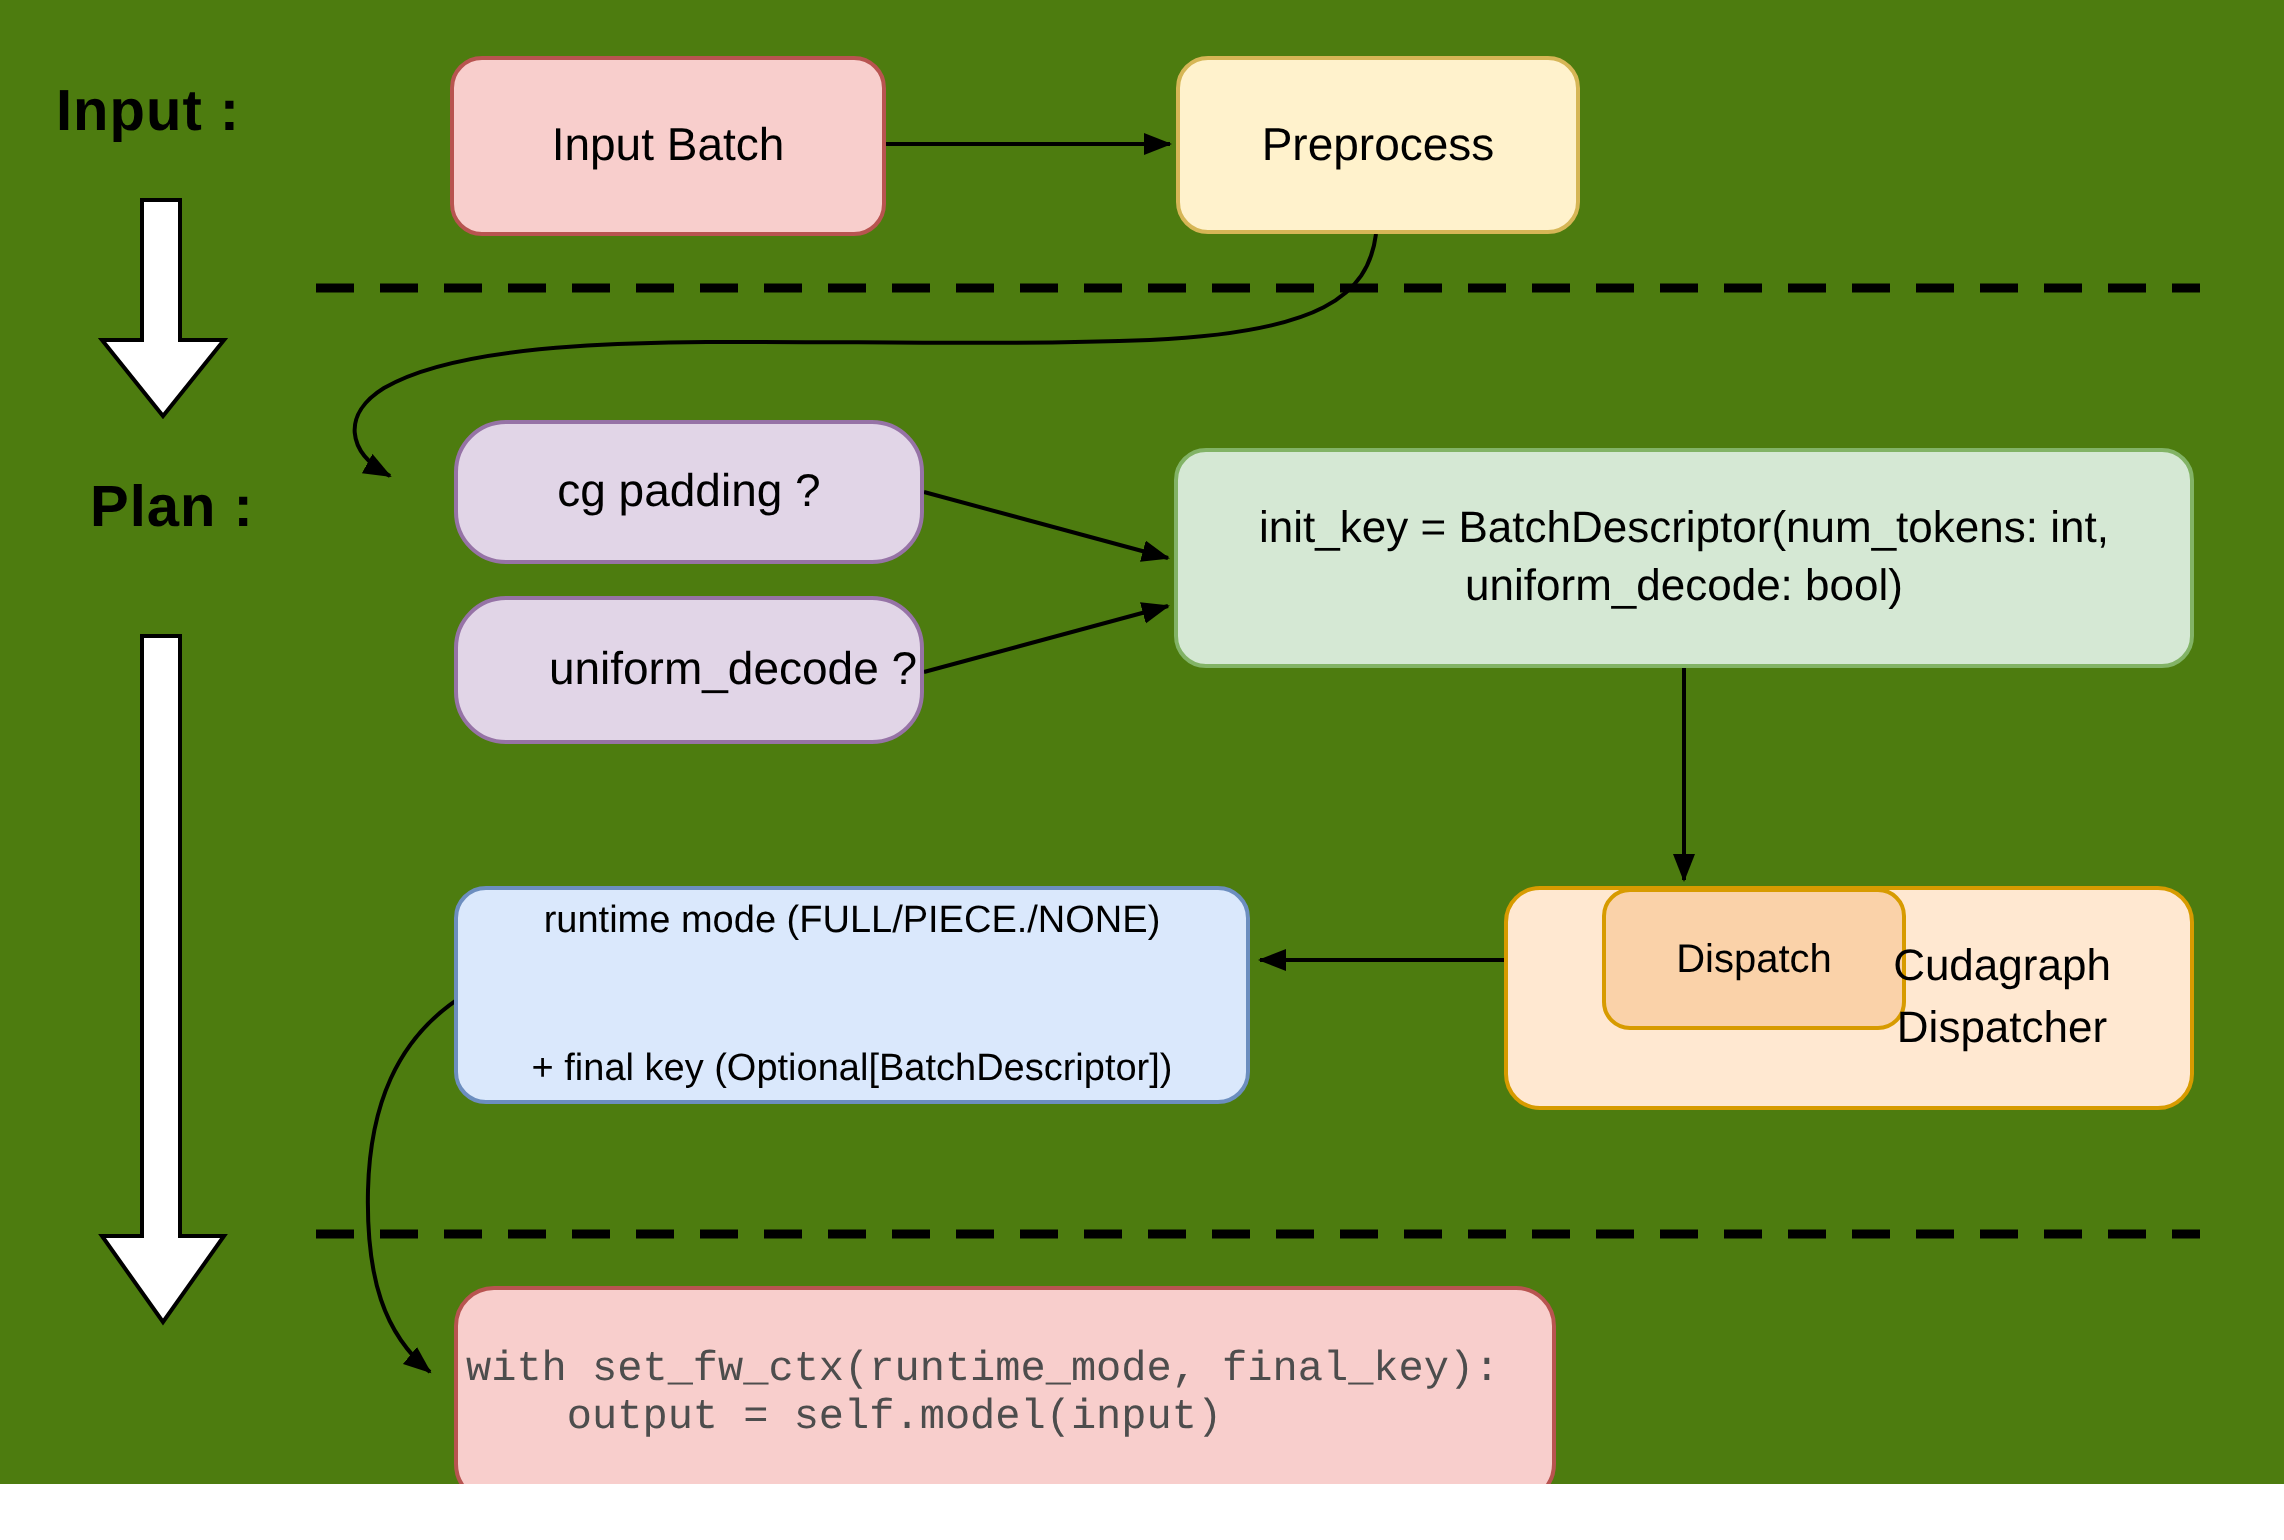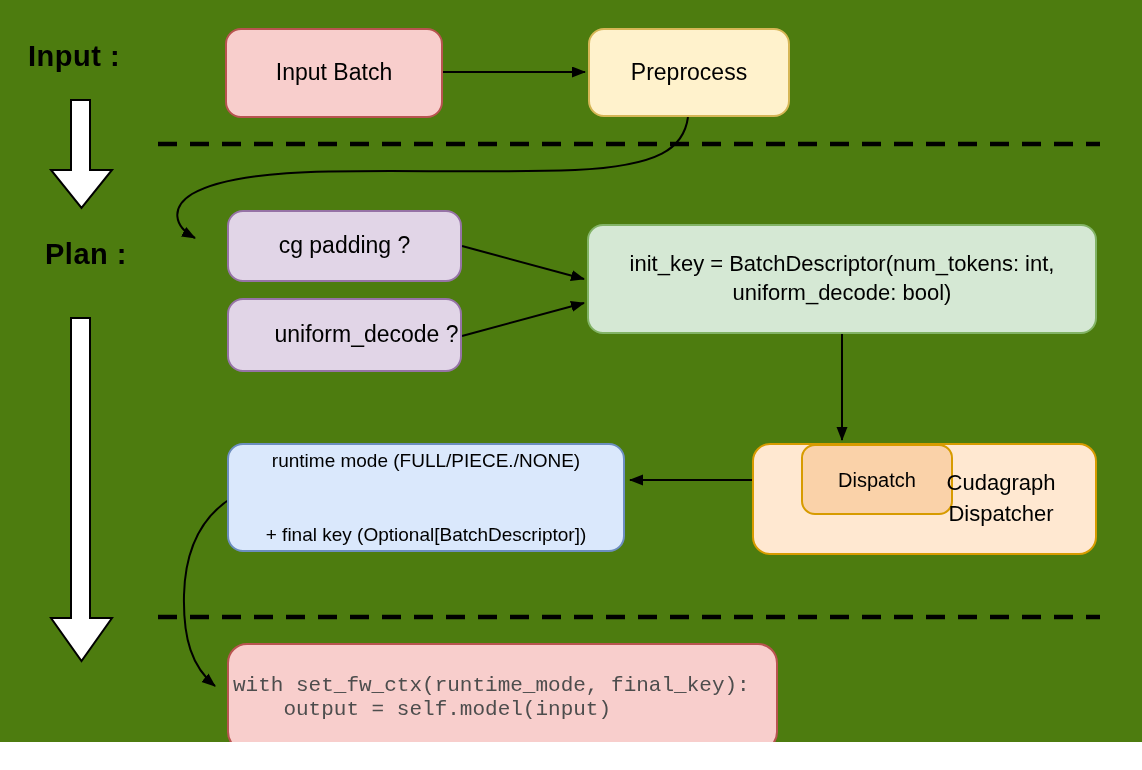--- a/index.html
+++ b/index.html
@@ -12,21 +12,21 @@
     position:absolute;font-weight:bold;font-size:29px;color:#000;
     letter-spacing:0.5px;white-space:nowrap;
   }
   .node{
     position:absolute;box-sizing:border-box;border:2px solid #000;border-radius:16px;
     display:flex;flex-direction:column;align-items:center;justify-content:center;
     text-align:center;line-height:1.3;
   }
   .node-red{background:#f8cecc;border-color:#b85450;}
   .node-yellow{background:#fff2cc;border-color:#d6b656;}
-  .node-purple{background:#e1d5e7;border-color:#9673a6;}
+  .node-purple{background:#e1d5e7;border-color:#9673a6;border-radius:26px;}
   .node-green{background:#d5e8d4;border-color:#82b366;}
   .node-blue{background:#dae8fc;border-color:#6c8ebf;gap:46px;}
   .node-orange-outer{background:#ffe8d1;border-color:#d79b00;}
   .node-orange-inner{background:#fad2a9;border-color:#d79b00;}
   .node-code{
     background:#f8cecc;border-color:#b85450;border-radius:20px;
     align-items:flex-start;justify-content:center;text-align:left;
     font-family:"Liberation Mono",monospace;font-size:21px;color:#4d4d4d;
     white-space:pre;line-height:1.12;padding-left:4px;
   }

